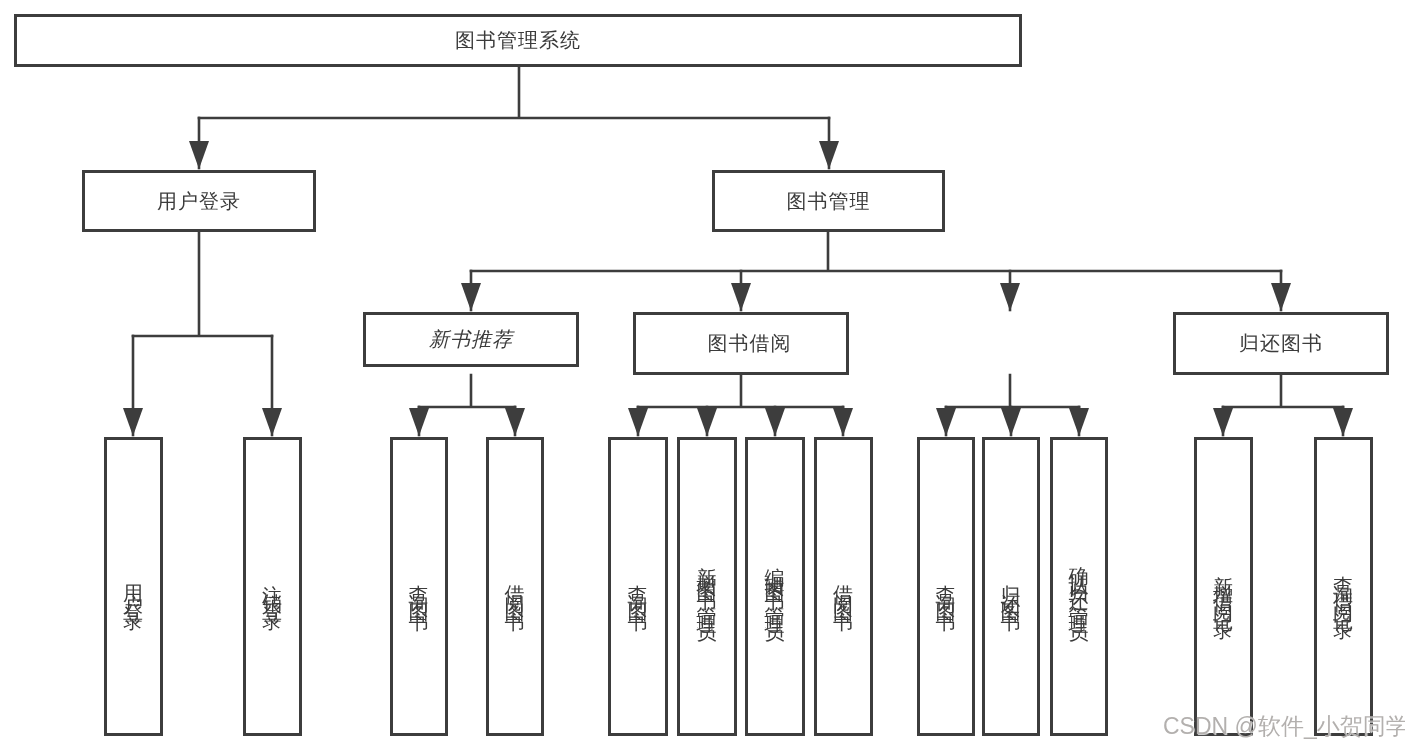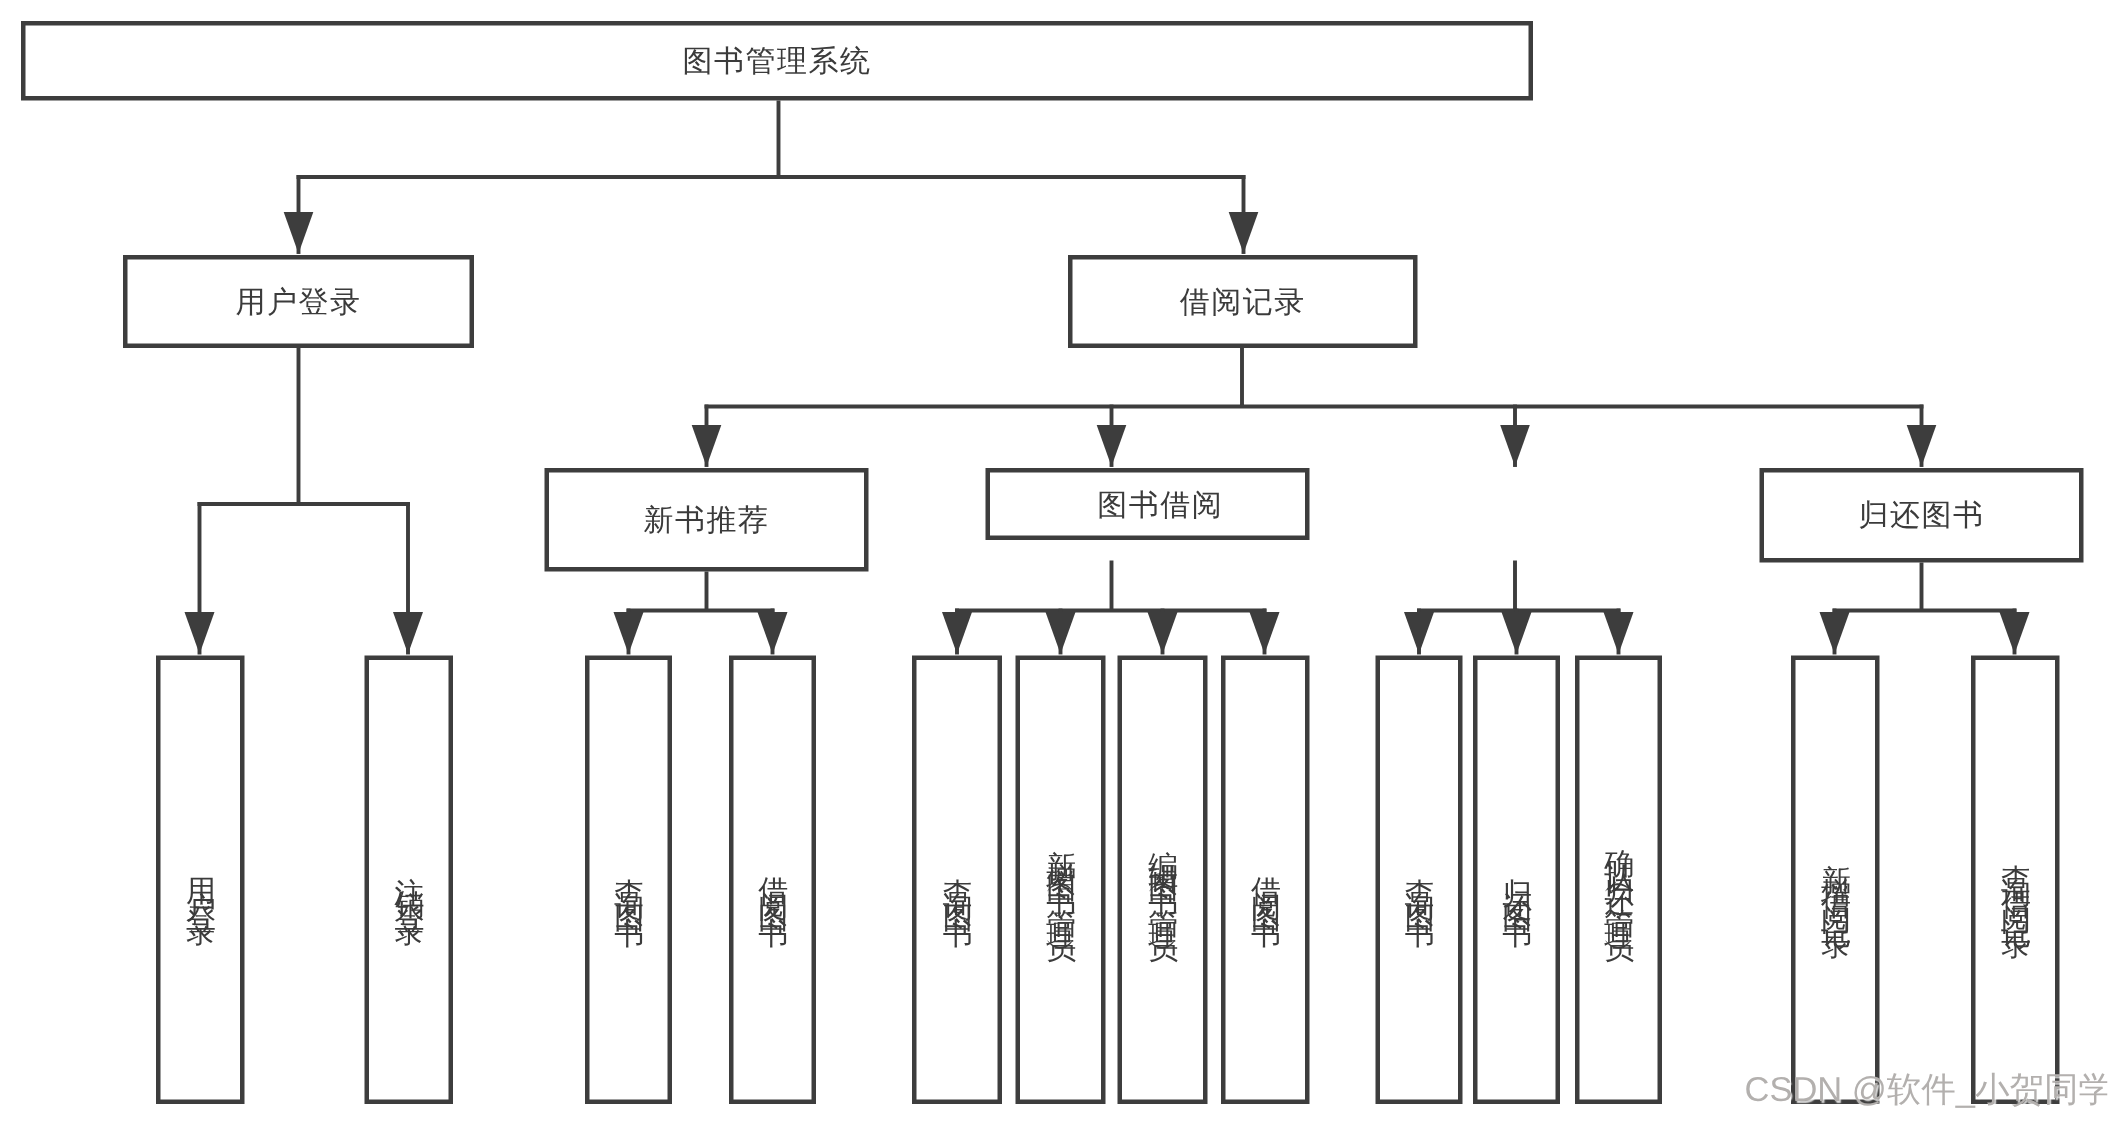--- a/index.html
+++ b/index.html
@@ -124,27 +124,27 @@
   </svg>
 
   <div class="node hnode" style="left:14px; top:14px; width:1008px; height:53px;">
     <span>图书管理系统</span>
   </div>
 
   <div class="node hnode" style="left:82px; top:170px; width:234px; height:62px;">
     <span>用户登录</span>
   </div>
   <div class="node hnode" style="left:712px; top:170px; width:233px; height:62px;">
-    <span>借阅记录</span>
+    <span>图书管理</span>
   </div>
 
-  <div class="node hnode" style="left:363px; top:312px; width:216px; height:69px;">
+  <div class="node hnode" style="left:363px; top:312px; width:216px; height:55px;font-style:italic;">
     <span>新书推荐</span>
   </div>
-  <div class="node hnode" style="left:657px; top:312px; width:216px; height:48px;padding-left:17px;">
+  <div class="node hnode" style="left:633px; top:312px; width:216px; height:63px;padding-left:17px;">
     <span>图书借阅</span>
   </div>
   <div class="node hnode" style="left:1173px; top:312px; width:216px; height:63px;">
     <span>归还图书</span>
   </div>
 
   <div class="node leaf" style="left:104px; width:59px;">
     <span>用户登录</span>
   </div>
   <div class="node leaf" style="left:243px; width:59px;">

